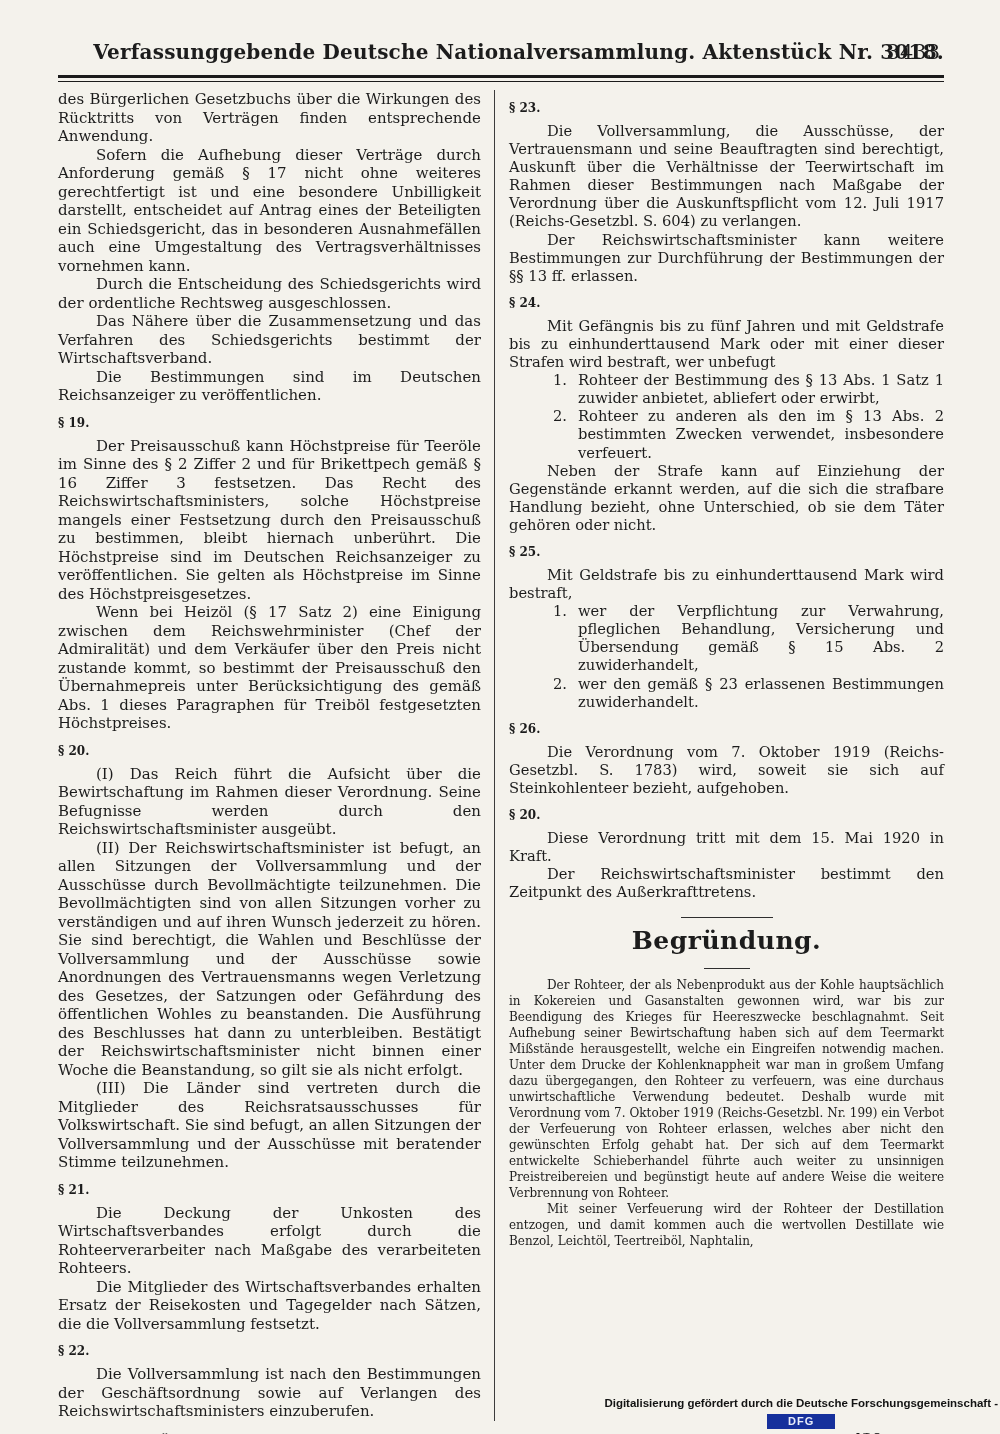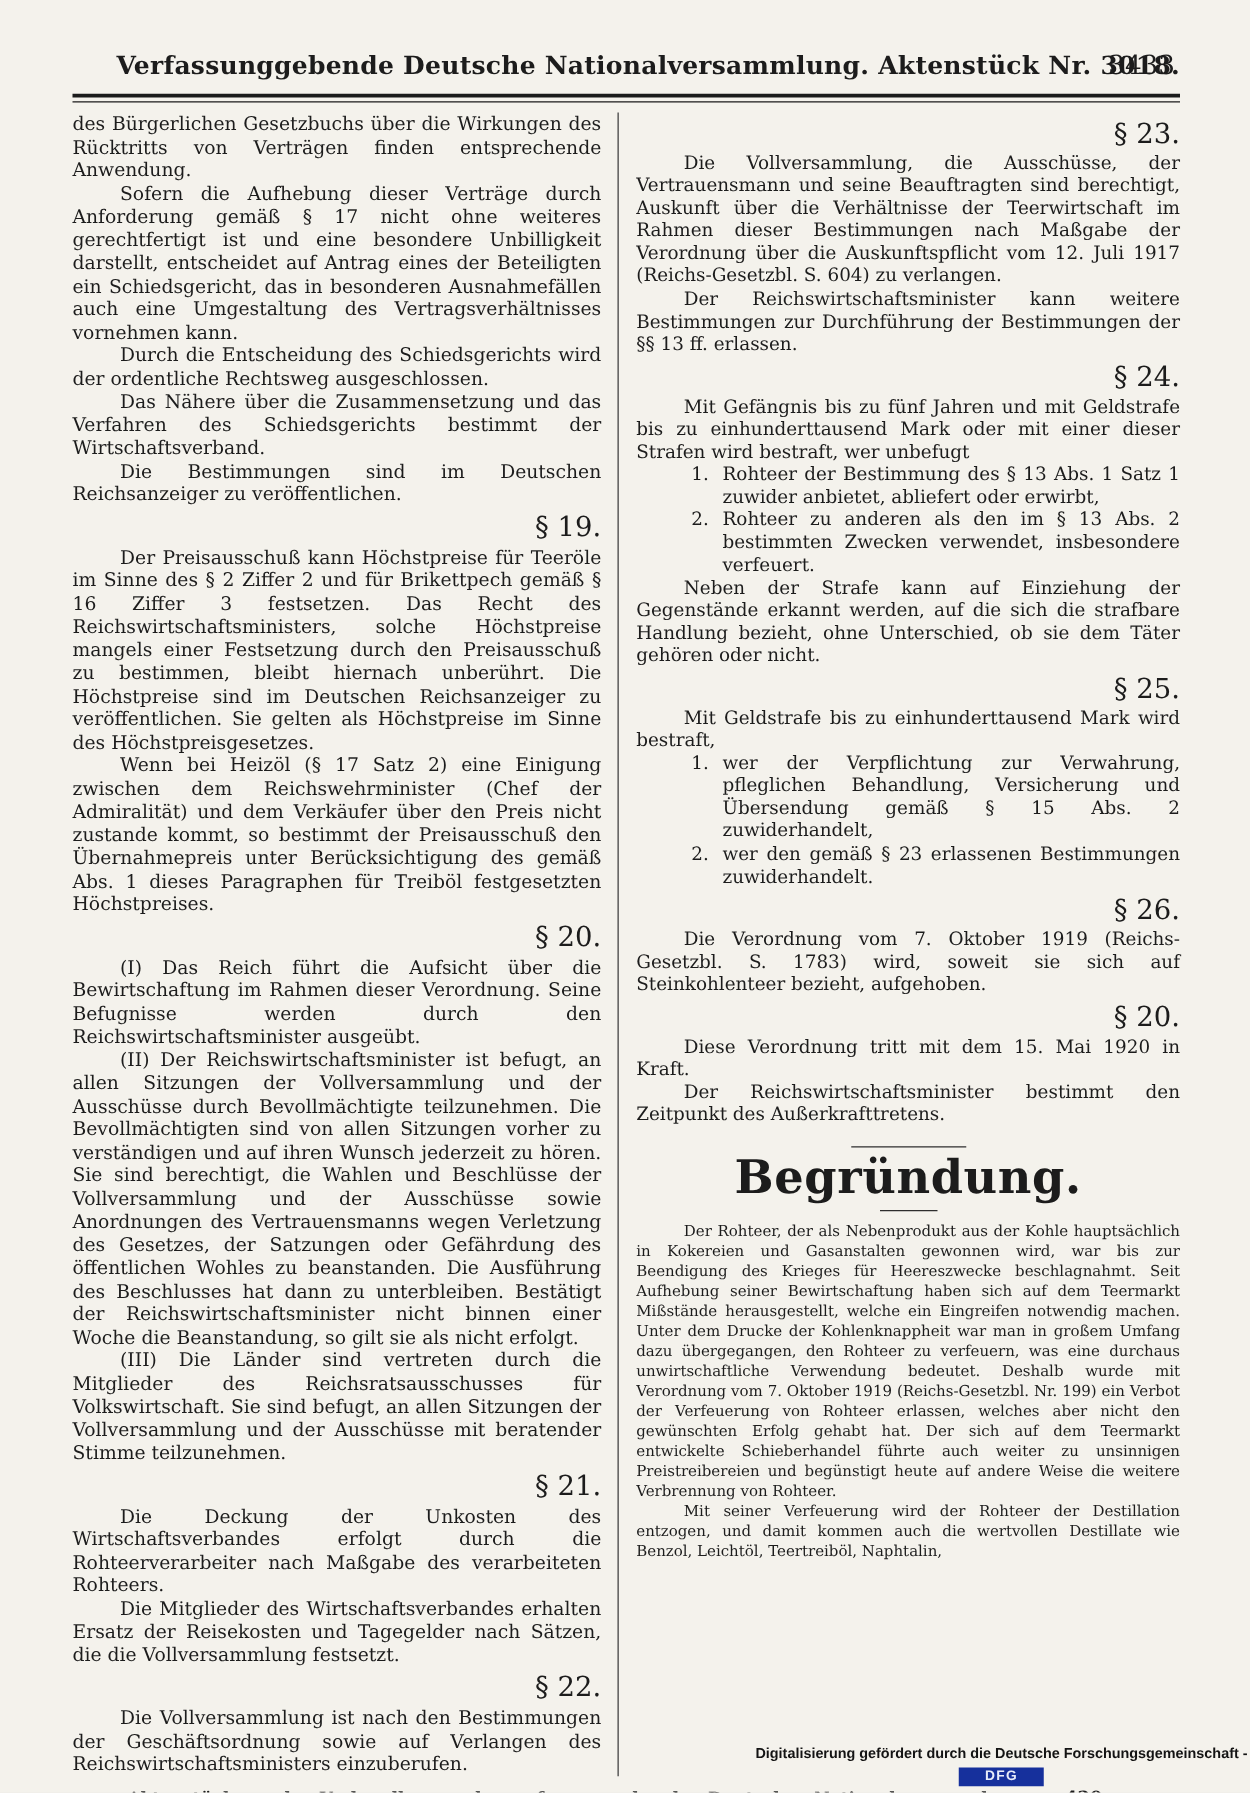--- a/index.html
+++ b/index.html
@@ -39,35 +39,35 @@
   
   .para{
     margin:0;text-align:justify;text-indent:38px;
     font-size:15px;line-height:18.5px;
     hyphens:auto;-webkit-hyphens:auto;
   }
   .para.no-indent{text-indent:0;}
   .col-right .para{font-size:14.7px;line-height:18.1px;}
   .para.tight{font-size:12px;line-height:16px;}
   .sec-heading{
-    text-align:right;font-weight:normal;
-    font-size:22px;line-height:18px;
+    text-align:left;font-weight:bold;
+    font-size:12px;line-height:18px;
     margin:9px 0 5px;
   }
   .list-item{
     display:flex;text-align:justify;
     font-size:14.7px;line-height:18.1px;
     padding-left:44px;margin:0;
     hyphens:auto;-webkit-hyphens:auto;
   }
   .list-item .num{flex:0 0 25px;}
   .list-item .txt{flex:1;}
   .display-heading{
     text-align:center;font-weight:bold;
-    font-size:37px;line-height:38px;
+    font-size:25px;line-height:38px;
     margin:4px 0 2px;letter-spacing:.5px;
   }
   .short-rule{height:0;border-top:1.5px solid #2e2e2e;width:92px;margin:16px auto 4px;}
   .short-rule.small{width:46px;border-top-width:1px;margin:8px auto 8px;}
   
   .footer{
     display:flex;align-items:baseline;
     margin-top:9px;padding-left:44px;
     font-weight:bold;font-size:13.5px;
   }

